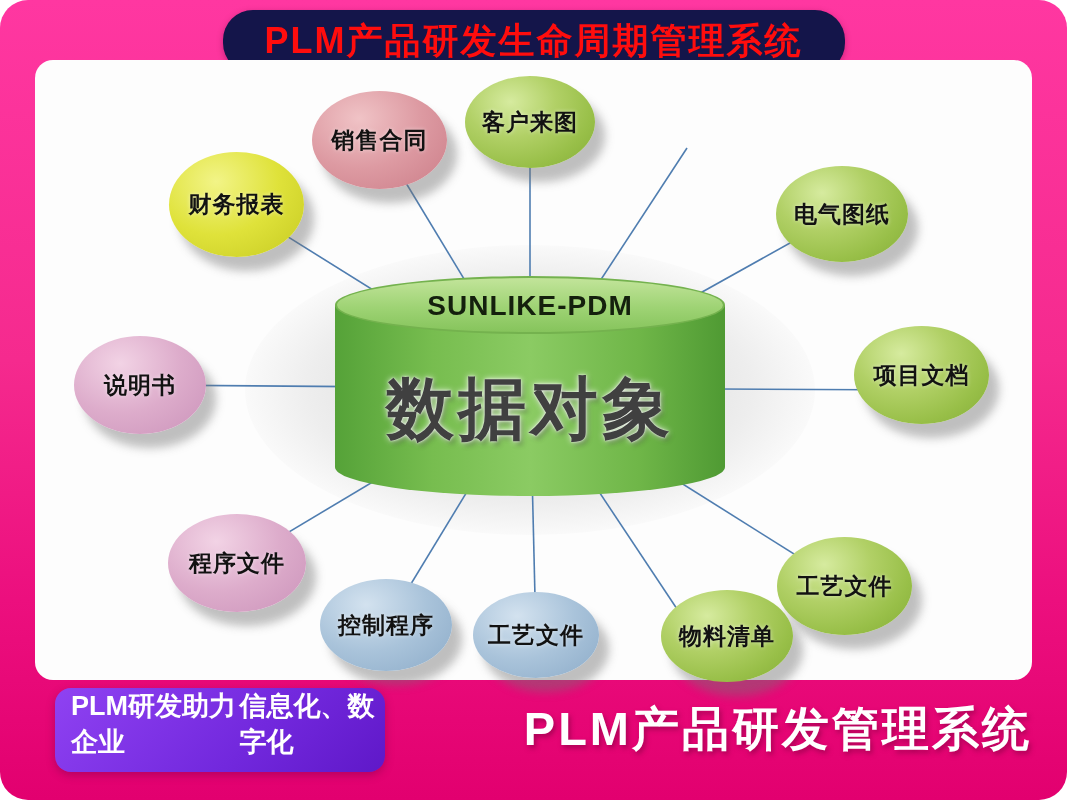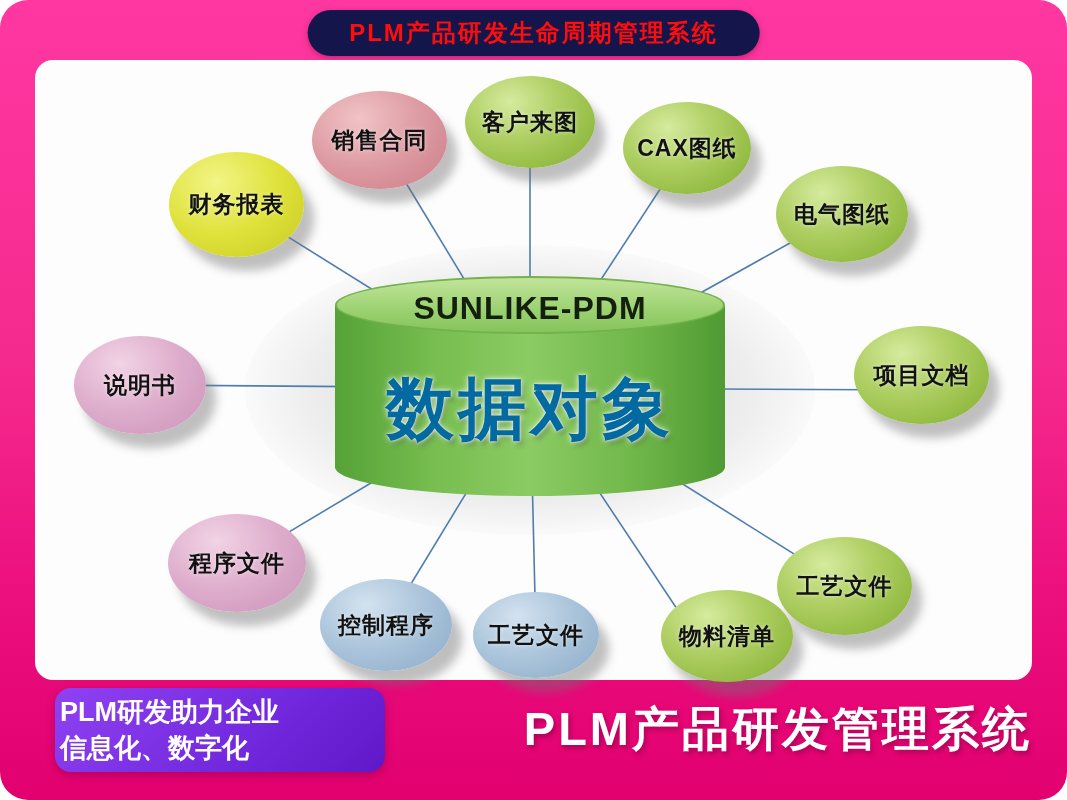--- a/index.html
+++ b/index.html
@@ -15,21 +15,21 @@
     overflow:hidden;
   }
   
   .top-pill{
     position:absolute;left:50%;top:10px;transform:translateX(-50%);
     background:#14154a;border-radius:30px;
     padding:7px 42px;white-space:nowrap;
     box-shadow:0 2px 6px rgba(90,0,50,.35);
   }
   .top-pill .title{
-    color:#ff0d0d;font-size:24px;font-weight:800;letter-spacing:2px;
+    color:#ff0d0d;font-size:36px;font-weight:800;letter-spacing:2px;
   }
   
   .canvas{
     position:absolute;left:35px;top:60px;width:997px;height:620px;
     background:#fdfdfd;border-radius:18px;
   }
   .halo{
     position:absolute;left:210px;top:185px;width:570px;height:290px;
     border-radius:50%;
     background:radial-gradient(ellipse at 50% 50%,rgba(200,200,200,.85) 0%,rgba(225,225,225,.55) 55%,rgba(250,250,250,0) 75%);
@@ -46,25 +46,25 @@
     position:absolute;left:0;top:29px;width:390px;height:162px;
     background:linear-gradient(to right,#55a238 0%,#77bd4f 25%,#8bcb63 50%,#6fb648 78%,#4f9a33 100%);
   }
   .cyl-top{
     position:absolute;left:0;top:0;width:390px;height:58px;border-radius:50%;
     background:linear-gradient(180deg,#c2e49a 0%,#9ed374 55%,#86c45c 100%);
     border:2px solid #74b24e;box-sizing:border-box;
   }
   .cyl-top-label{
     position:absolute;left:0;top:14px;width:390px;text-align:center;
-    font-size:32px;font-weight:800;color:#14200d;letter-spacing:1px;
+    font-size:28px;font-weight:800;color:#14200d;letter-spacing:1px;
   }
   .cyl-main-label{
     position:absolute;left:0;top:88px;width:390px;text-align:center;
-    font-size:68px;font-weight:900;color:#0369a1;letter-spacing:4px;
+    font-size:68px;font-weight:900;color:#404040;letter-spacing:4px;
     text-shadow:0 0 6px rgba(255,255,255,.9),0 0 2px rgba(255,255,255,.9),3px 4px 4px rgba(60,90,40,.45);
   }
   
   .bubble{
     position:absolute;border-radius:50%;
     display:flex;align-items:center;justify-content:center;
     font-size:23px;font-weight:800;color:#121212;letter-spacing:1px;
     box-shadow:10px 14px 10px rgba(115,115,115,.45);
     text-shadow:0 0 4px rgba(255,255,255,.55);
   }
@@ -83,22 +83,22 @@
   .n8 {left:626px;top:530px;width:132px;height:92px;}
   .n9 {left:438px;top:532px;width:126px;height:86px;}
   .n10{left:285px;top:519px;width:132px;height:92px;}
   .n11{left:133px;top:454px;width:138px;height:98px;}
   .n12{left:39px; top:276px;width:132px;height:98px;}
   
   .footer-badge{
     position:absolute;left:55px;top:688px;width:330px;height:84px;
     background:linear-gradient(135deg,#8f42f2 0%,#7228dd 60%,#5f18c8 100%);
     border-radius:16px;
-    display:flex;flex-direction:column;justify-content:center;
-    padding-left:5px;box-sizing:border-box;
+    display:flex;flex-direction:row;justify-content:center;
+    padding-left:16px;box-sizing:border-box;
     color:#ffffff;font-size:27px;font-weight:800;line-height:1.35;
     box-shadow:0 3px 8px rgba(90,0,60,.35);
   }
   .footer-title{
     position:absolute;left:390px;right:35px;top:698px;text-align:right;
     color:#ffffff;font-size:47px;font-weight:900;letter-spacing:3px;
     text-shadow:2px 3px 5px rgba(120,0,60,.55);
   }
 </style>
 </head>
@@ -139,23 +139,20 @@
 
     <div class="bubble n2 c-rose">
         <span>销售合同</span>
       </div>
     <div class="bubble n1 c-yellow">
         <span>财务报表</span>
       </div>
     <div class="bubble n3 c-green">
         <span>客户来图</span>
       </div>
-    <div class="bubble n4 c-green">
-        <span>CAX图纸</span>
-      </div>
     <div class="bubble n5 c-green">
         <span>电气图纸</span>
       </div>
     <div class="bubble n6 c-green">
         <span>项目文档</span>
       </div>
     <div class="bubble n7 c-green">
         <span>工艺文件</span>
       </div>
     <div class="bubble n8 c-green">

